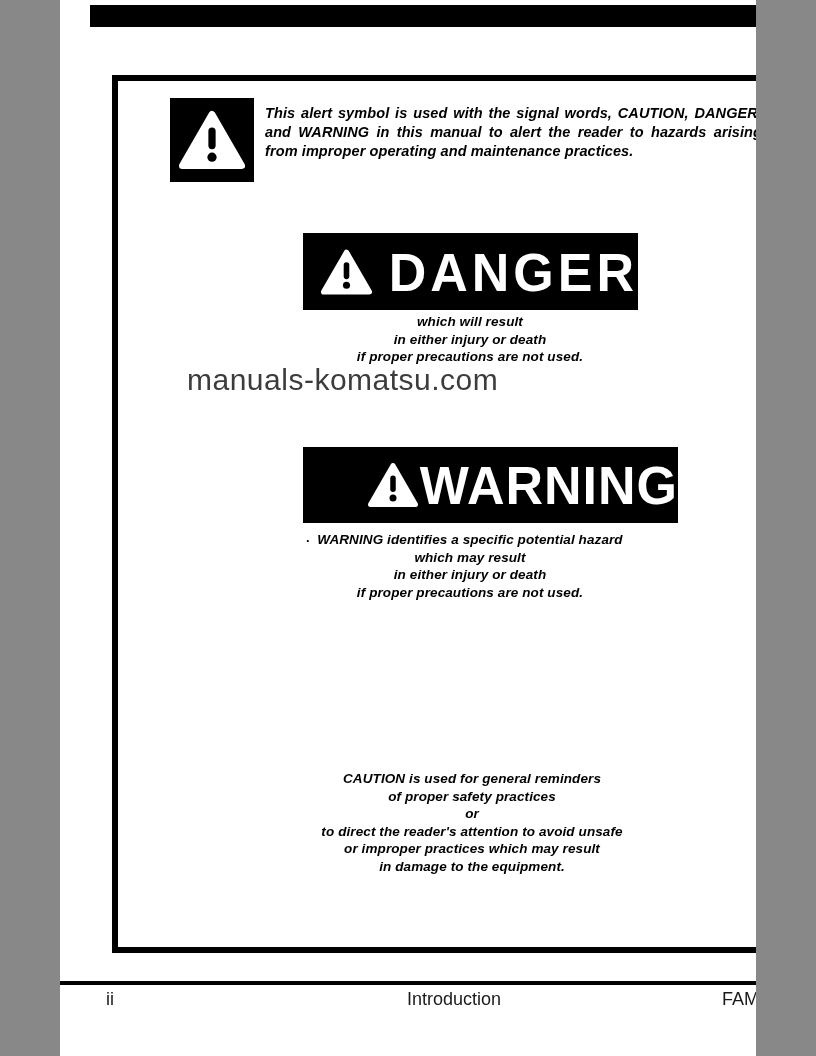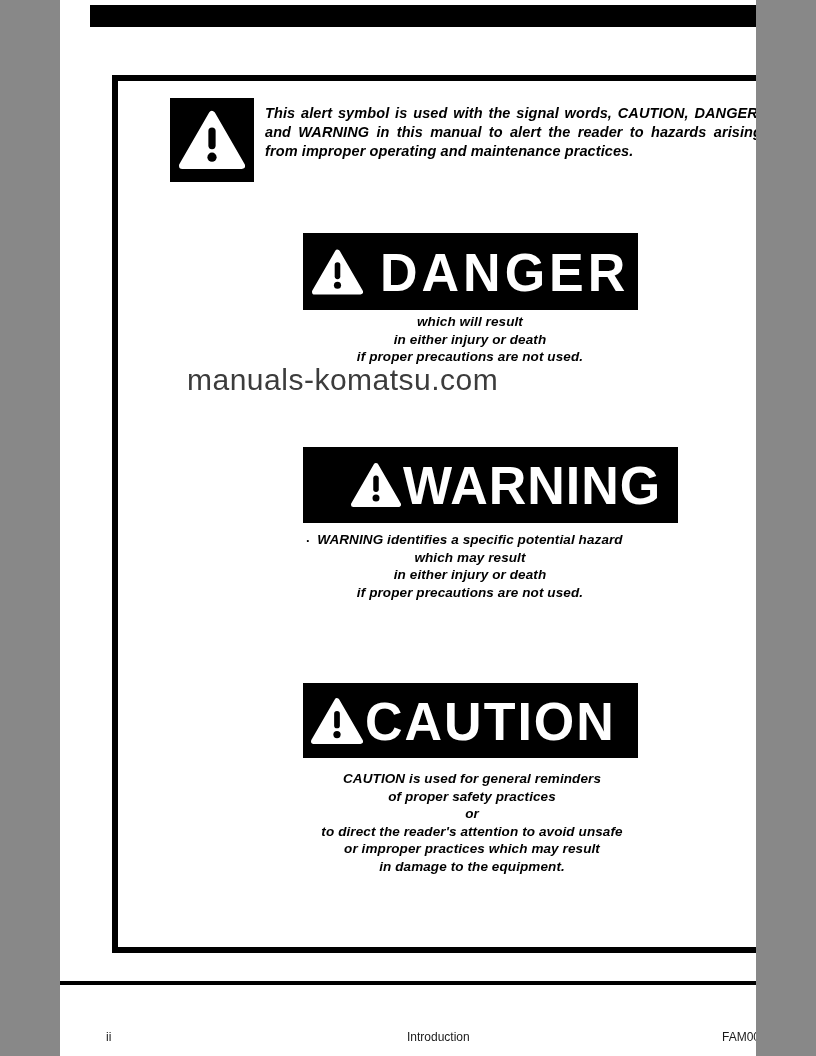--- a/index.html
+++ b/index.html
@@ -20,21 +20,21 @@
     display:flex;align-items:center;justify-content:center;
   }
   .alert-symbol-box svg{width:66px;height:60px;}
   .intro-text{
     position:absolute;left:205px;top:104px;width:497px;
     font-size:14.5px;line-height:19px;font-weight:bold;font-style:italic;
     text-align:justify;letter-spacing:0.1px;
   }
   .banner{
     position:absolute;left:243px;width:335px;background:#000;color:#fff;
-    display:flex;align-items:center;
+    display:flex;align-items:center;justify-content:flex-end;
   }
   .banner svg{flex:0 0 auto;}
   .banner-word{
     font-weight:bold;font-size:52px;line-height:1;white-space:nowrap;
     transform:scaleY(1.04);
   }
   .banner-danger{top:233px;height:77px;}
   .banner-danger svg{margin-left:9px;width:51px;height:48px;}
   .banner-danger .banner-word{margin-left:17px;letter-spacing:4px;}
   .banner-warning{top:447px;height:76px;padding-left:40px;}
@@ -56,21 +56,21 @@
   }
   .watermark{
     position:absolute;left:127px;top:363px;
     font-size:30px;font-weight:400;font-style:normal;color:#3c3c3c;
     letter-spacing:0.5px;white-space:nowrap;
   }
   .footer-rule{
     position:absolute;left:0;top:981px;width:816px;height:4px;background:#000;
   }
   .footer-text{
-    position:absolute;top:1030px;font-size:12px;font-weight:400;color:#1a1a1a;
+    position:absolute;top:989px;font-size:18px;font-weight:400;color:#1a1a1a;
   }
   .footer-page-number{left:46px;}
   .footer-section-title{left:347px;}
   .footer-doc-code{left:662px;}
 </style>
 </head>
 <body>
 
 <svg width="0" height="0" style="position:absolute">
   <defs>
@@ -117,26 +117,20 @@
     <span class="banner-word">WARNING</span>
   </div>
   <span class="warning-bullet">·</span>
   <div class="caption caption-warning">
       <div>WARNING identifies a specific potential hazard</div>
       <div>which may result</div>
       <div>in either injury or death</div>
       <div>if proper precautions are not used.</div>
     </div>
 
-  <div class="banner banner-caution">
-    <svg viewBox="0 0 100 90">
-        <use href="#alert-tri"></use>
-      </svg>
-    <span class="banner-word">CAUTION</span>
-  </div>
   <div class="caption caption-caution">
       <div>CAUTION is used for general reminders</div>
       <div>of proper safety practices</div>
       <div>or</div>
       <div>to direct the reader's attention to avoid unsafe</div>
       <div>or improper practices which may result</div>
       <div>in damage to the equipment.</div>
     </div>
 
   <div class="footer-rule"></div>

